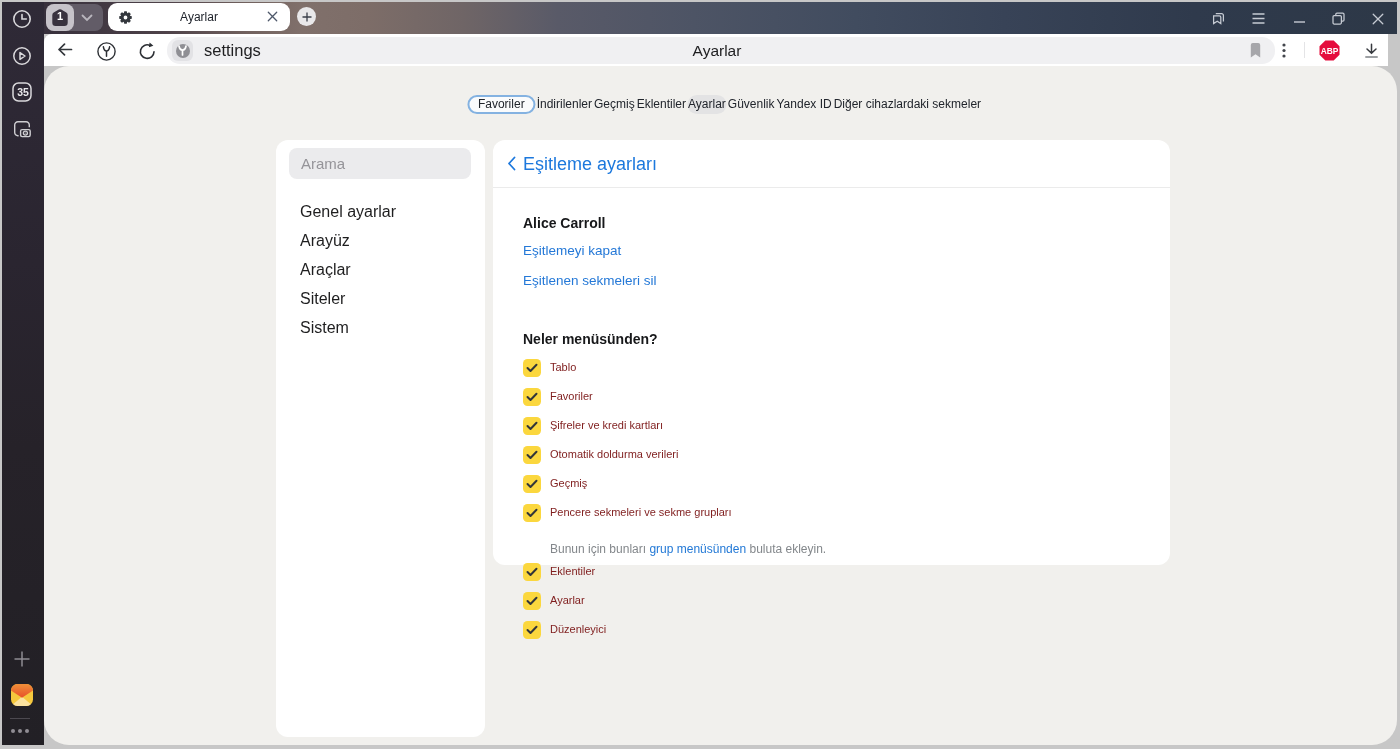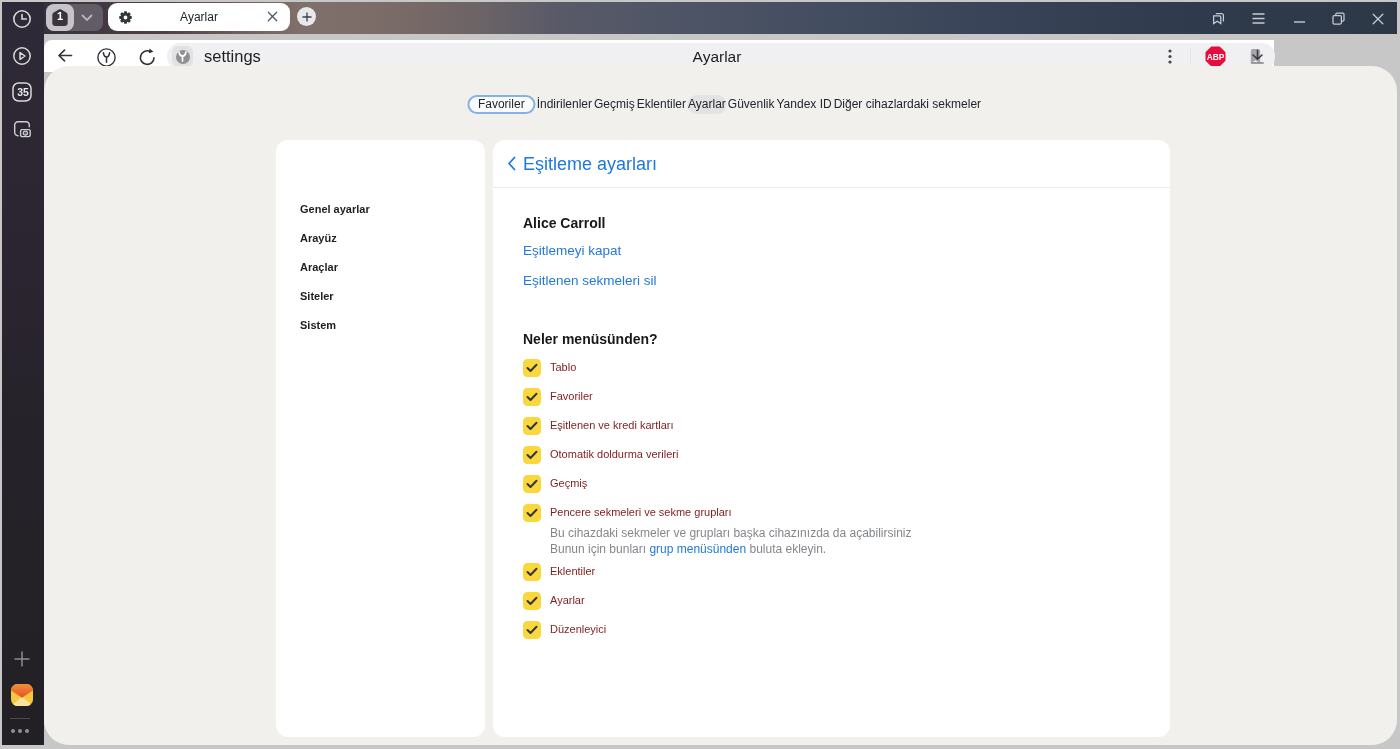--- a/index.html
+++ b/index.html
@@ -21,21 +21,21 @@
   #tab .title { position:absolute; left:0; right:0; top:0; height:28px; line-height:28px; text-align:center;
     font-size:12px; color:#20242c; }
   #tab .close { position:absolute; right:12px; top:8.5px; }
   #grpbtn { position:absolute; left:2px; top:2px; width:57px; height:27px; border-radius:8px;
     background:#625c67; }
   #grpbtn .lft { position:absolute; left:0; top:0; width:28px; height:27px; border-radius:8px; background:#c6c3c9; }
   #newtab { position:absolute; left:253px; top:5px; width:19px; height:19px; border-radius:50%;
     background:#e9e8ea; color:#3a3f49; }
 
   
-  #toolbar { left:44px; top:34px; width:1230px; height:32px; background:#ffffff; border-radius:8px 0 0 0;margin-top:6px; }
+  #toolbar { left:44px; top:34px; width:1344px; height:32px; background:#ffffff; border-radius:8px 0 0 0; }
   #urlbox { position:absolute; left:123px; top:3px; width:1108px; height:27px; border-radius:13px; background:#f0f0f2; }
   #sitechip { position:absolute; left:5px; top:3px; width:21px; height:21px; border-radius:6px; background:#e2e2e5; }
   #sitechip .circ { position:absolute; left:50%; top:50%; transform:translate(-50%,-50%); width:14px; height:14px;
     border-radius:50%; background:#8f8f94; }
   #urltext { position:absolute; left:37px; top:0; height:27px; line-height:27px; font-size:16.5px; color:#1f1f21; }
   #pagetitle { position:absolute; left:-4px; width:1108px; top:0; height:27px; line-height:27px; text-align:center;
     font-size:15.5px; color:#1e1e20; }
 
   
   #content { left:44px; top:66px; width:1353px; height:679px; background:#f1f0ed;border-radius:25px; }
@@ -43,25 +43,25 @@
   
   .chiprow { position:absolute; left:0; top:25px; width:1353px; height:26px; }
   .chiprow .inner { position:absolute; left:50%; top:3.5px; transform:translateX(calc(-50% + 4px)); display:flex;
     align-items:center; white-space:nowrap; }
   .chip { font-size:12px; color:#21252c; padding:0 1px; height:19px; line-height:19px; border-radius:10px; }
   .chip.active { border:2px solid #84b2e1; line-height:15px; background:#fafbfc; padding:0 9px; }
   .chip.grey { background:#e3e3e4; }
 
   .panel { position:absolute; background:#fff; border-radius:12px; }
   #leftpanel { left:232px; top:74px; width:209px; height:597px; }
-  #rightpanel { left:449px; top:74px; width:677px; height:597px; }
+  #rightpanel { left:449px; top:74px; width:677px; height:425px; }
 
   #search { position:absolute; left:13px; top:8px; width:182px; height:31px; background:#ebebed; border-radius:8px;
     color:#959499; font-size:15px; line-height:31px; padding-left:12px; }
-  .navitem { position:absolute; left:24px; font-size:11px; color:#1e1e1f;font-weight:bold; }
+  .navitem { position:absolute; left:24px; font-size:16px; color:#1e1e1f; }
 
   #rp-head { position:absolute; left:0; top:0; width:677px; height:48px; border-bottom:1px solid #ebebeb; }
   #rp-head .txt { position:absolute; left:30px; top:14px; font-size:18px; color:#1c78dd; }
   #rp-head .chev { position:absolute; left:14px; top:16px; }
 
   .bold16 { position:absolute; left:30px; font-size:14px; font-weight:bold; color:#17181a; }
   .bluelink { position:absolute; left:30px; font-size:13.5px; color:#2478d7; }
 
   .cbrow { position:absolute; left:30px; }
   .cb { position:absolute; left:0; top:0; width:18px; height:18px; border-radius:4.5px; background:#fbd73e; }
@@ -217,20 +217,21 @@
       <div class="chip">Geçmiş</div>
       <div class="chip">Eklentiler</div>
       <div class="chip grey">Ayarlar</div>
       <div class="chip">Güvenlik</div>
       <div class="chip">Yandex ID</div>
       <div class="chip">Diğer cihazlardaki sekmeler</div>
     </div>
   </div>
 
   <div class="panel" id="leftpanel">
+    <div id="search">Arama</div>
     <div class="navitem" style="top:63px">Genel ayarlar</div>
     <div class="navitem" style="top:92px">Arayüz</div>
     <div class="navitem" style="top:121px">Araçlar</div>
     <div class="navitem" style="top:150px">Siteler</div>
     <div class="navitem" style="top:179px">Sistem</div>
   </div>
 
   <div class="panel" id="rightpanel">
     <div id="rp-head">
       <svg class="chev" width="9" height="15" viewBox="0 0 9 15" fill="none" stroke="#1c78dd" stroke-width="1.8" stroke-linecap="round" stroke-linejoin="round">
@@ -257,21 +258,21 @@
           </svg>
         </div>
         <div class="cblabel">Favoriler</div>
       </div>
     <div class="cbrow" style="top:277px">
         <div class="cb">
           <svg style="position:absolute;left:3px;top:4px" width="12" height="10" viewBox="0 0 12 10" fill="none" stroke="#32353a" stroke-width="2" stroke-linecap="round" stroke-linejoin="round">
             <path d="M1.5 5 L4.5 8 L10.5 1.8"></path>
           </svg>
         </div>
-        <div class="cblabel">Eşitlenen ve kredi kartları</div>
+        <div class="cblabel">Şifreler ve kredi kartları</div>
       </div>
     <div class="cbrow" style="top:306px">
         <div class="cb">
           <svg style="position:absolute;left:3px;top:4px" width="12" height="10" viewBox="0 0 12 10" fill="none" stroke="#32353a" stroke-width="2" stroke-linecap="round" stroke-linejoin="round">
             <path d="M1.5 5 L4.5 8 L10.5 1.8"></path>
           </svg>
         </div>
         <div class="cblabel">Otomatik doldurma verileri</div>
       </div>
     <div class="cbrow" style="top:335px">
@@ -307,16 +308,15 @@
         <div class="cblabel">Ayarlar</div>
       </div>
     <div class="cbrow" style="top:481px">
         <div class="cb">
           <svg style="position:absolute;left:3px;top:4px" width="12" height="10" viewBox="0 0 12 10" fill="none" stroke="#32353a" stroke-width="2" stroke-linecap="round" stroke-linejoin="round">
             <path d="M1.5 5 L4.5 8 L10.5 1.8"></path>
           </svg>
         </div>
         <div class="cblabel">Düzenleyici</div>
       </div>
-    <div class="subnote" style="top:386px">Bu cihazdaki sekmeler ve grupları başka cihazınızda da açabilirsiniz</div>
     <div class="subnote" style="top:402px">Bunun için bunları <a>grup menüsünden</a> buluta ekleyin.</div>
   </div>
 </div>
 
 </body></html>

